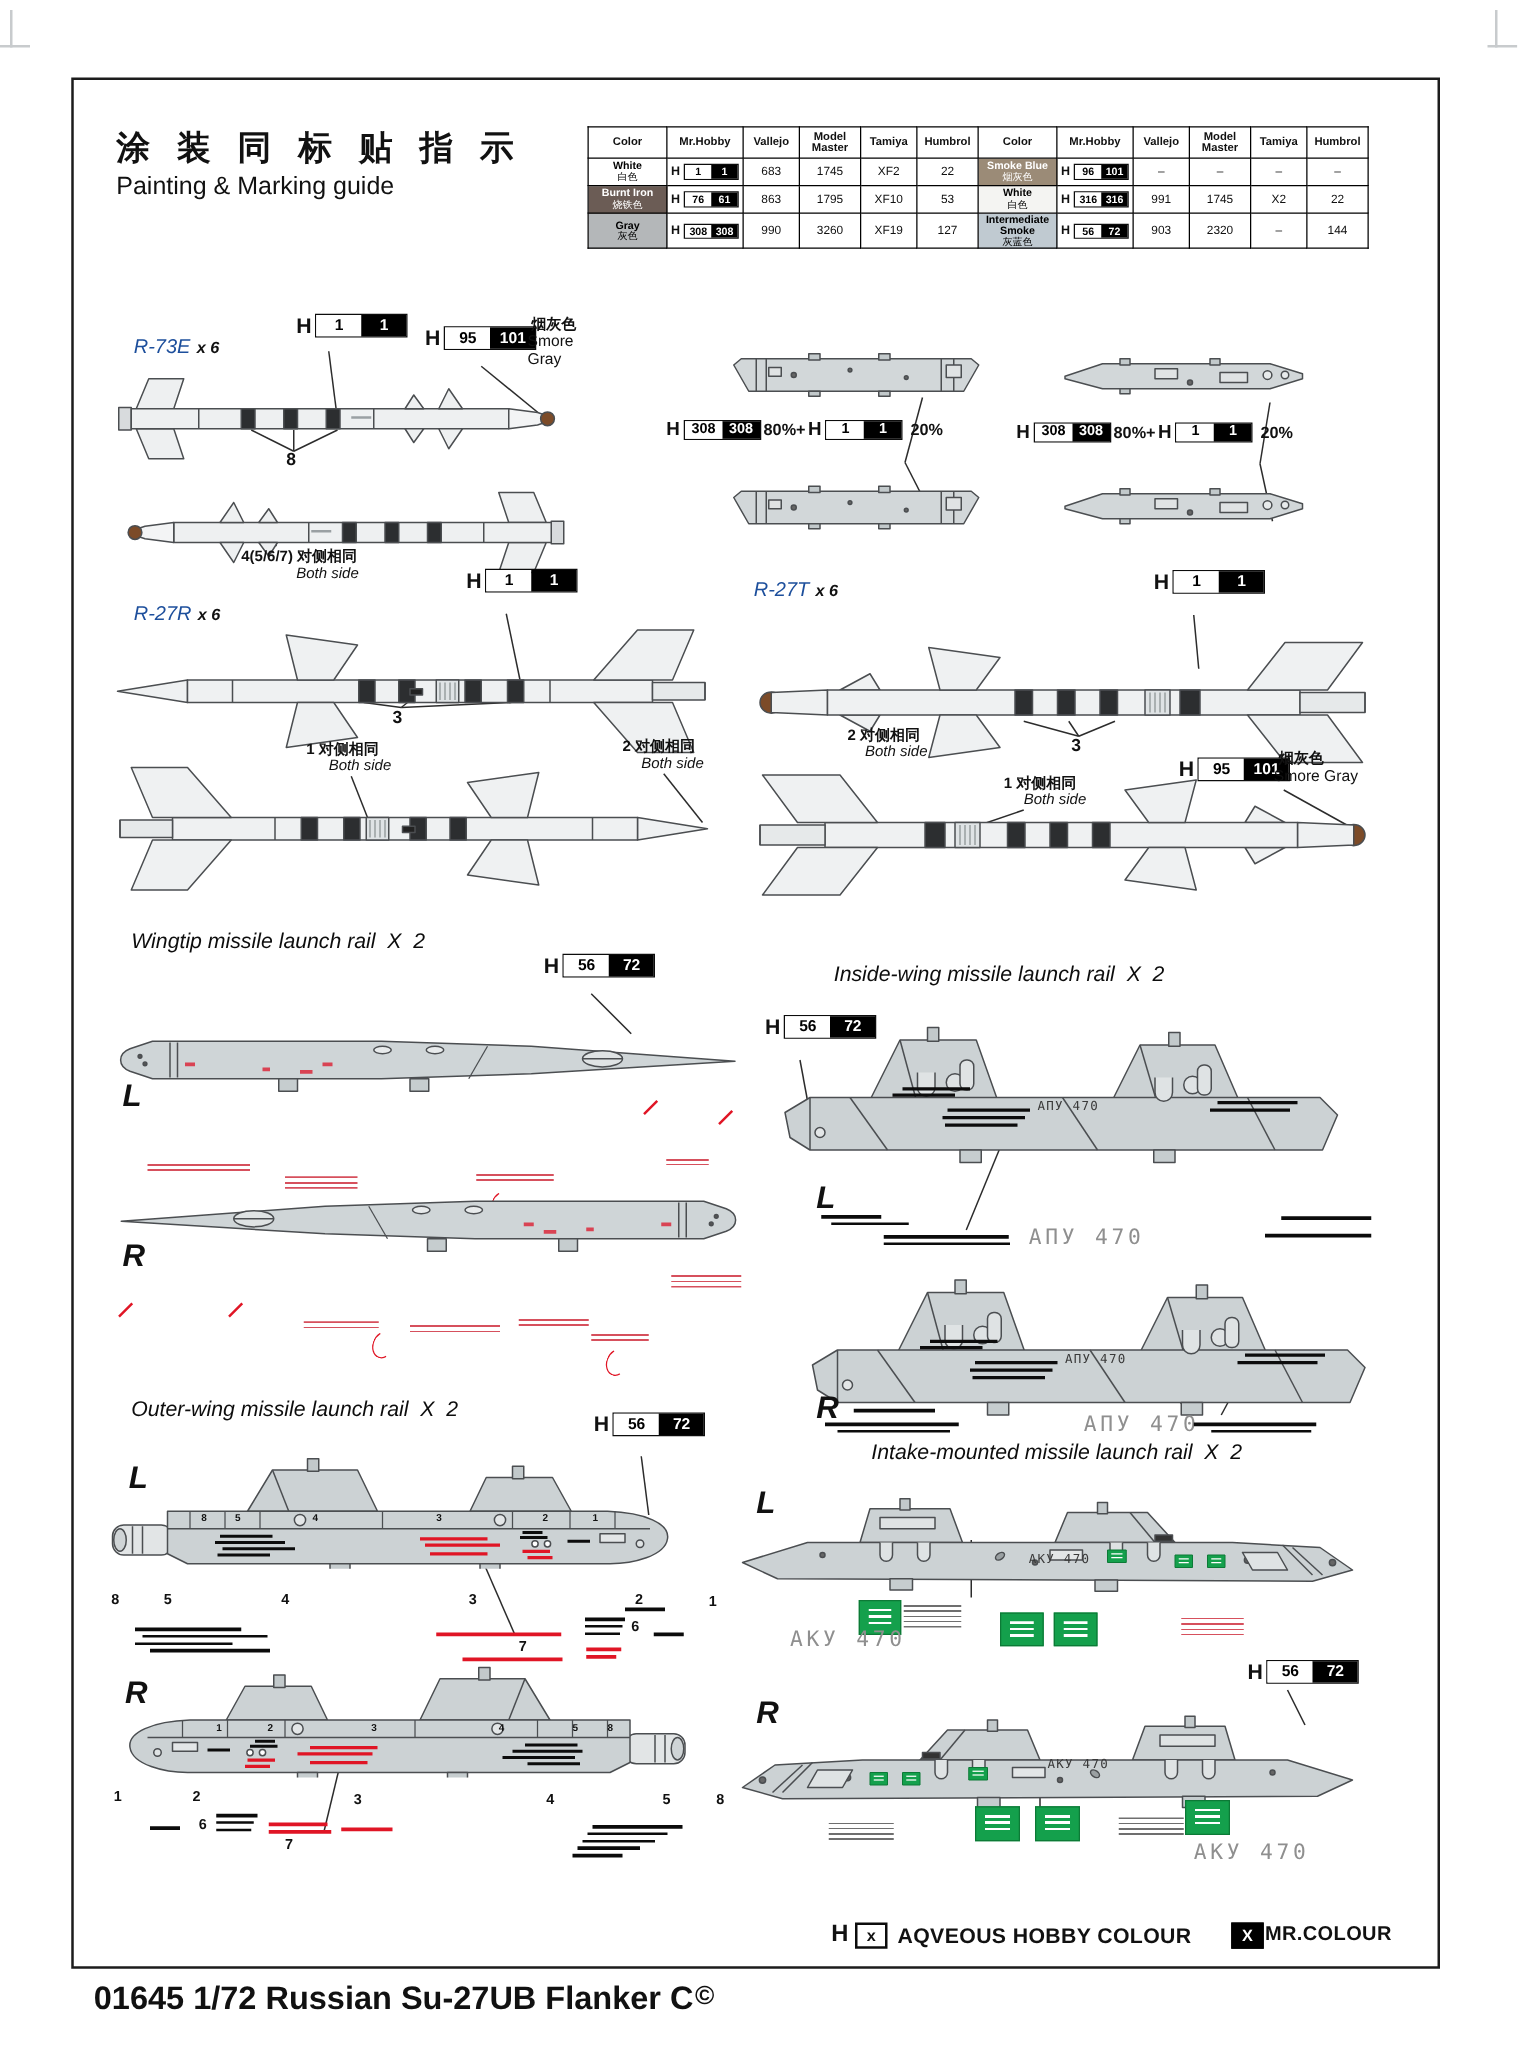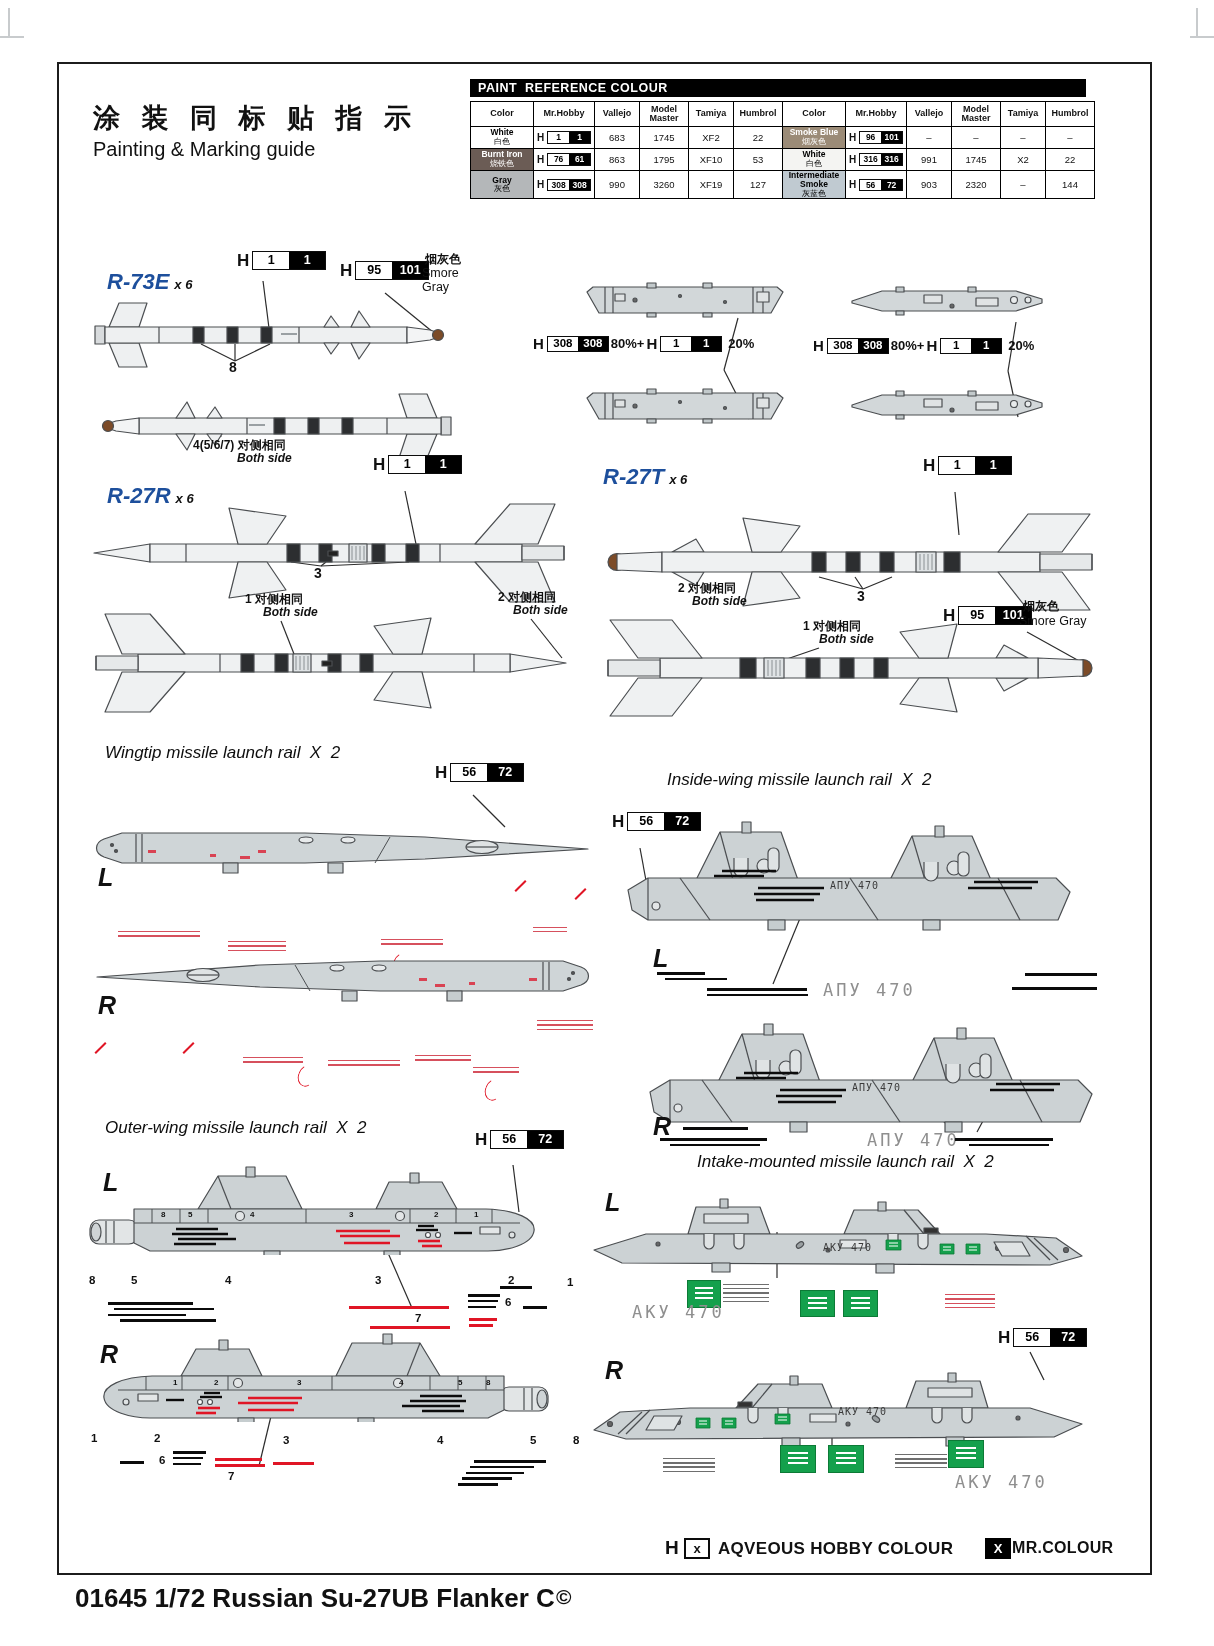--- a/index.html
+++ b/index.html
@@ -28,24 +28,24 @@
   .chip .ch-w{background:#fff;color:#000;min-width:28px;text-align:center;font-weight:bold;font-size:12.5px;padding:1px 4px;line-height:1.2;}
   .chip .ch-b{background:#000;color:#fff;min-width:28px;text-align:center;font-weight:bold;font-size:12.5px;padding:1px 4px;line-height:1.2;}
   .chipS .ch-h{font-size:10px;}
   .chipS .ch-box{border-width:1px;}
   .chipS .ch-w,.chipS .ch-b{min-width:17px;font-size:8.5px;padding:0 2px;}
   .mix{display:flex;align-items:center;gap:2px;font-weight:bold;font-size:13px;}
   .mix .ch-h{font-size:15px;}
   .mix .ch-w,.mix .ch-b{min-width:24px;font-size:11.5px;padding:0 3px;}
   
   .sec-title{font-size:17px;font-weight:500;white-space:pre;color:#0d0d0d;font-style:italic;}
-  .mname{font-size:22px;font-weight:bold;font-style:italic;color:#1d4f9c;}
+  .mname{font-size:16px;font-weight:normal;font-style:italic;color:#1d4f9c;}
   .mqty{font-size:13px;font-weight:bold;font-style:italic;color:#111;margin-left:5px;}
   .cjk{font-size:12px;font-weight:bold;}
-  .bothside{font-size:12px;font-weight:bold;font-style:italic;}
+  .bothside{font-size:12px;font-weight:normal;font-style:italic;}
   .num{font-size:14px;font-weight:bold;}
   .lr{font-size:25px;font-weight:bold;font-style:italic;}
   .note-cn{font-size:12px;font-weight:bold;}
   .note-en{font-size:12.5px;}
   .segnum{font-size:8px;font-weight:bold;color:#111;}
   .rnum{font-size:11.5px;font-weight:bold;}
   .stencil{font-family:"DejaVu Sans Mono","Liberation Mono",monospace;color:#3a3a3a;font-size:10px;letter-spacing:1px;}
   .handw{font-family:"DejaVu Sans Mono","Liberation Mono",monospace;color:#8f8f8f;font-size:17px;letter-spacing:3px;}
   
   .sg i{display:block;height:2.6px;background:#0b0b0b;margin-bottom:3.2px;}
@@ -317,21 +317,20 @@
   <div class="crop" style="left:1196px;top:8px;width: 2px;height:30px"></div>
   <div class="crop" style="left:1190px;top:36px;width:24px;height:2px"></div>
 
   <div class="frame"></div>
 
   <div class="abs" style="left:93px;top:100px">
     <div class="title-cn">涂 装 同 标 贴 指 示</div>
     <div class="title-en">Painting &amp; Marking guide</div>
   </div>
 
-  <div class="ptitle">PAINT  REFERENCE COLOUR</div>
   <table id="paint-grid">
     <thead>
         <tr>
           <th style="width: 62px;">Color</th>
           <th style="width: 60px;">Mr.Hobby</th>
           <th style="width: 44px;">Vallejo</th>
           <th style="width: 48px;">Model<br>Master</th>
           <th style="width: 44px;">Tamiya</th>
           <th style="width: 48px;">Humbrol</th>
           <th style="width: 62px;">Color</th>

